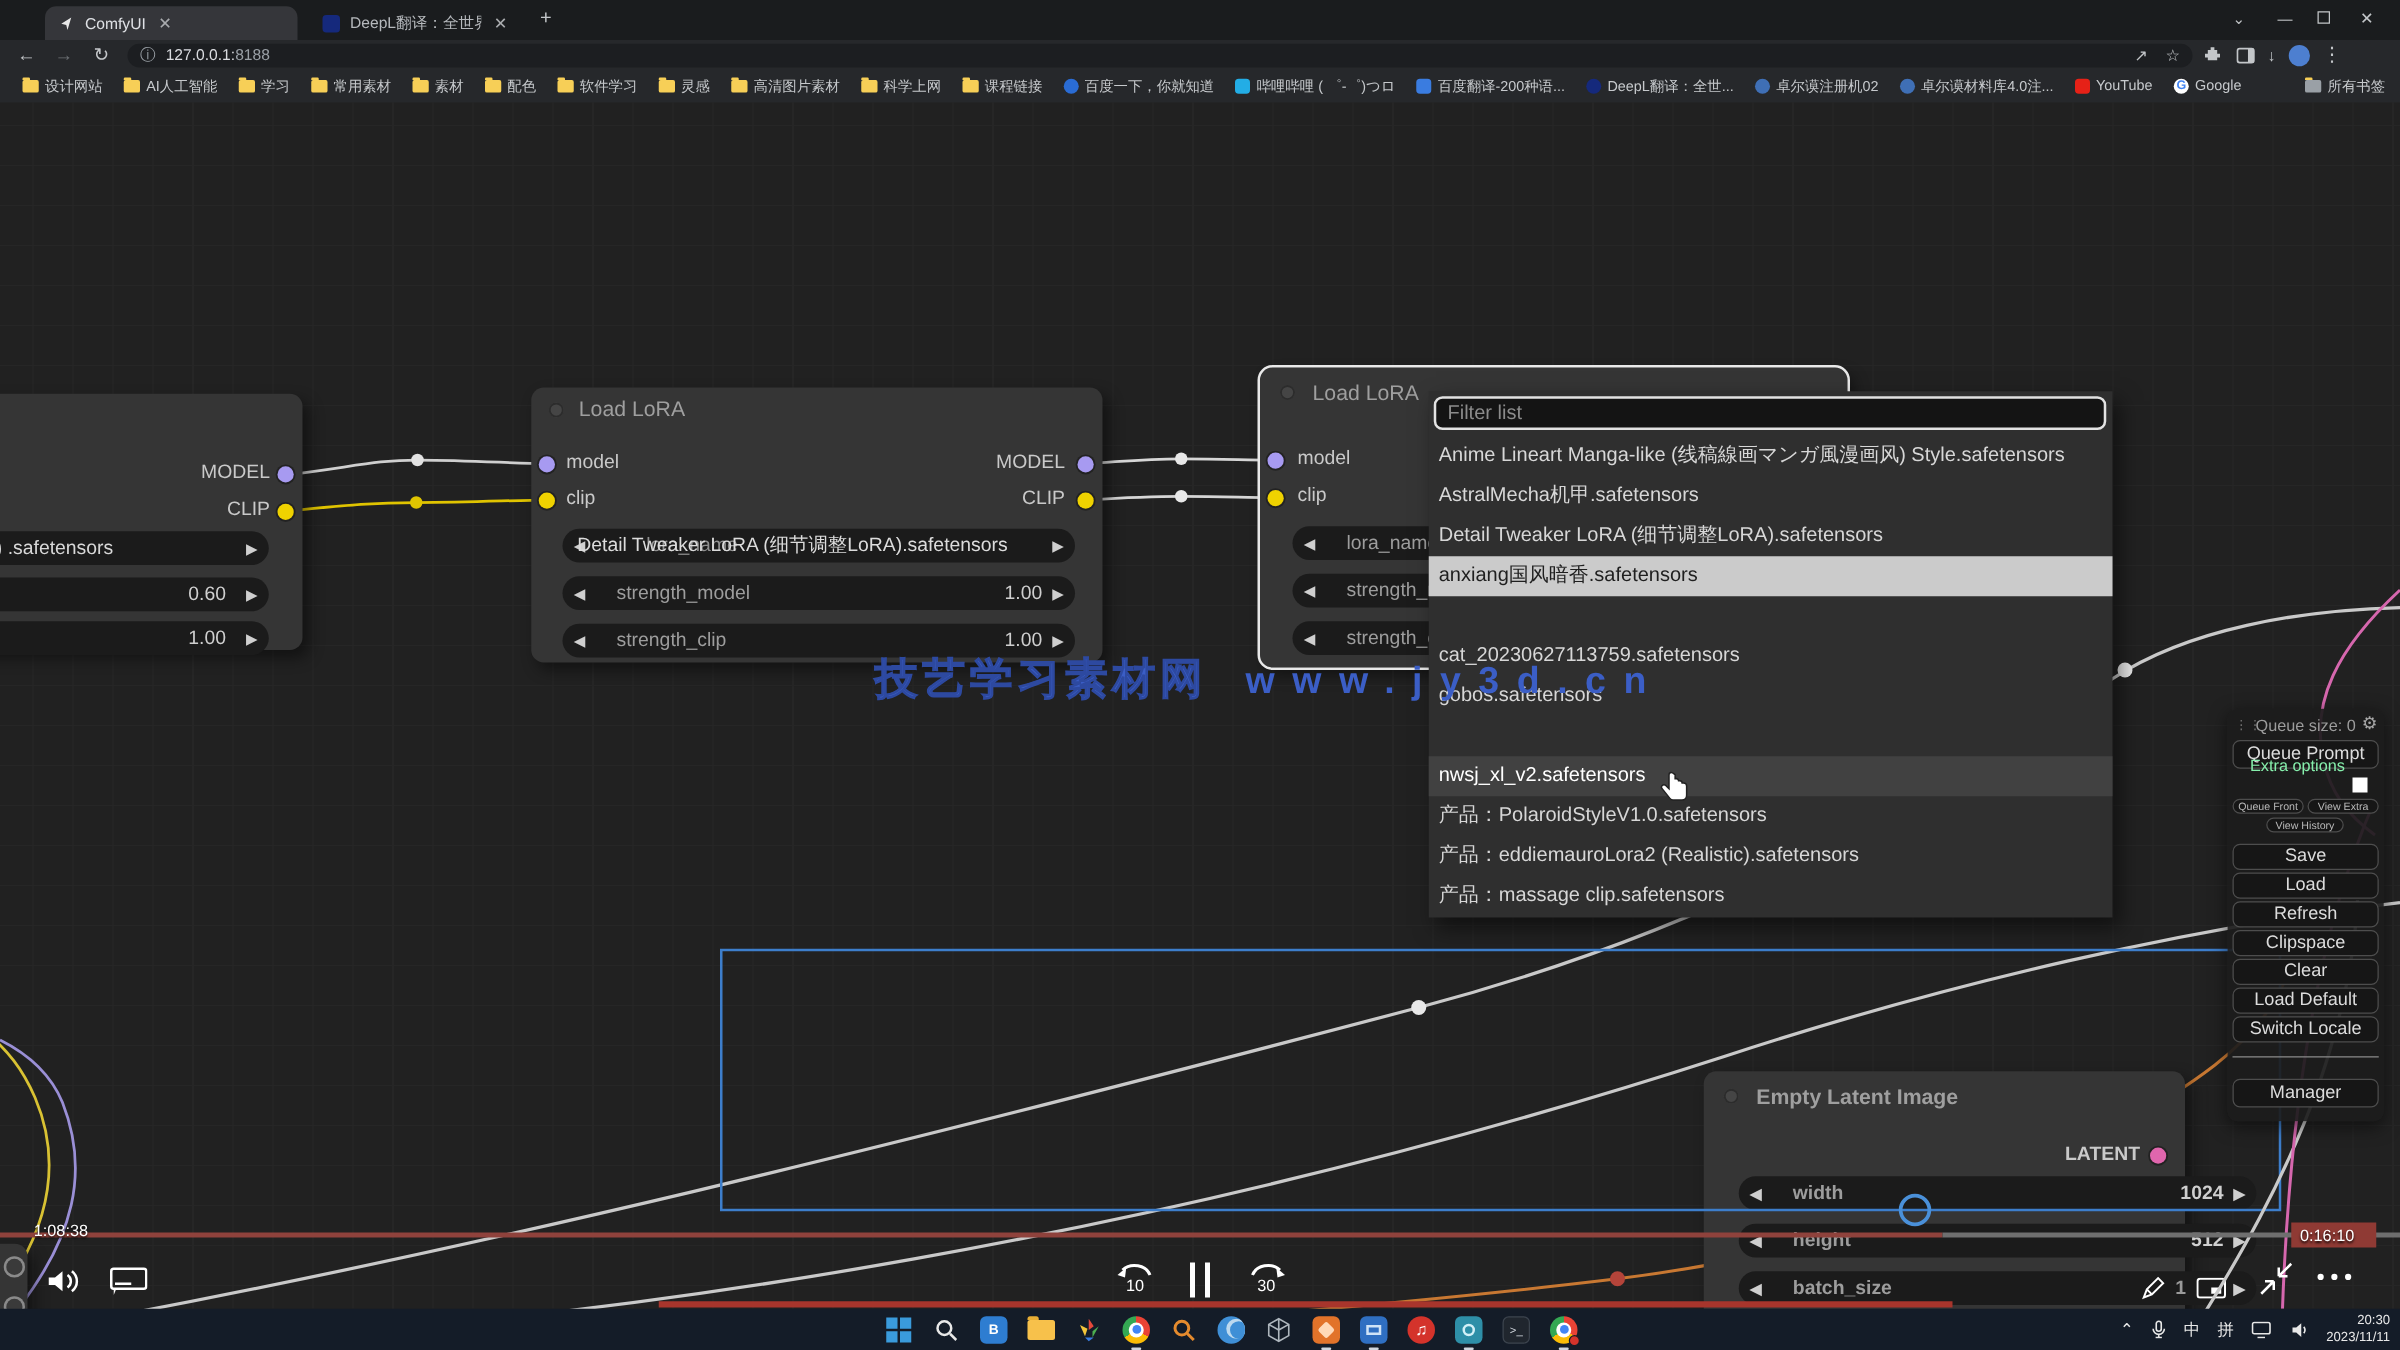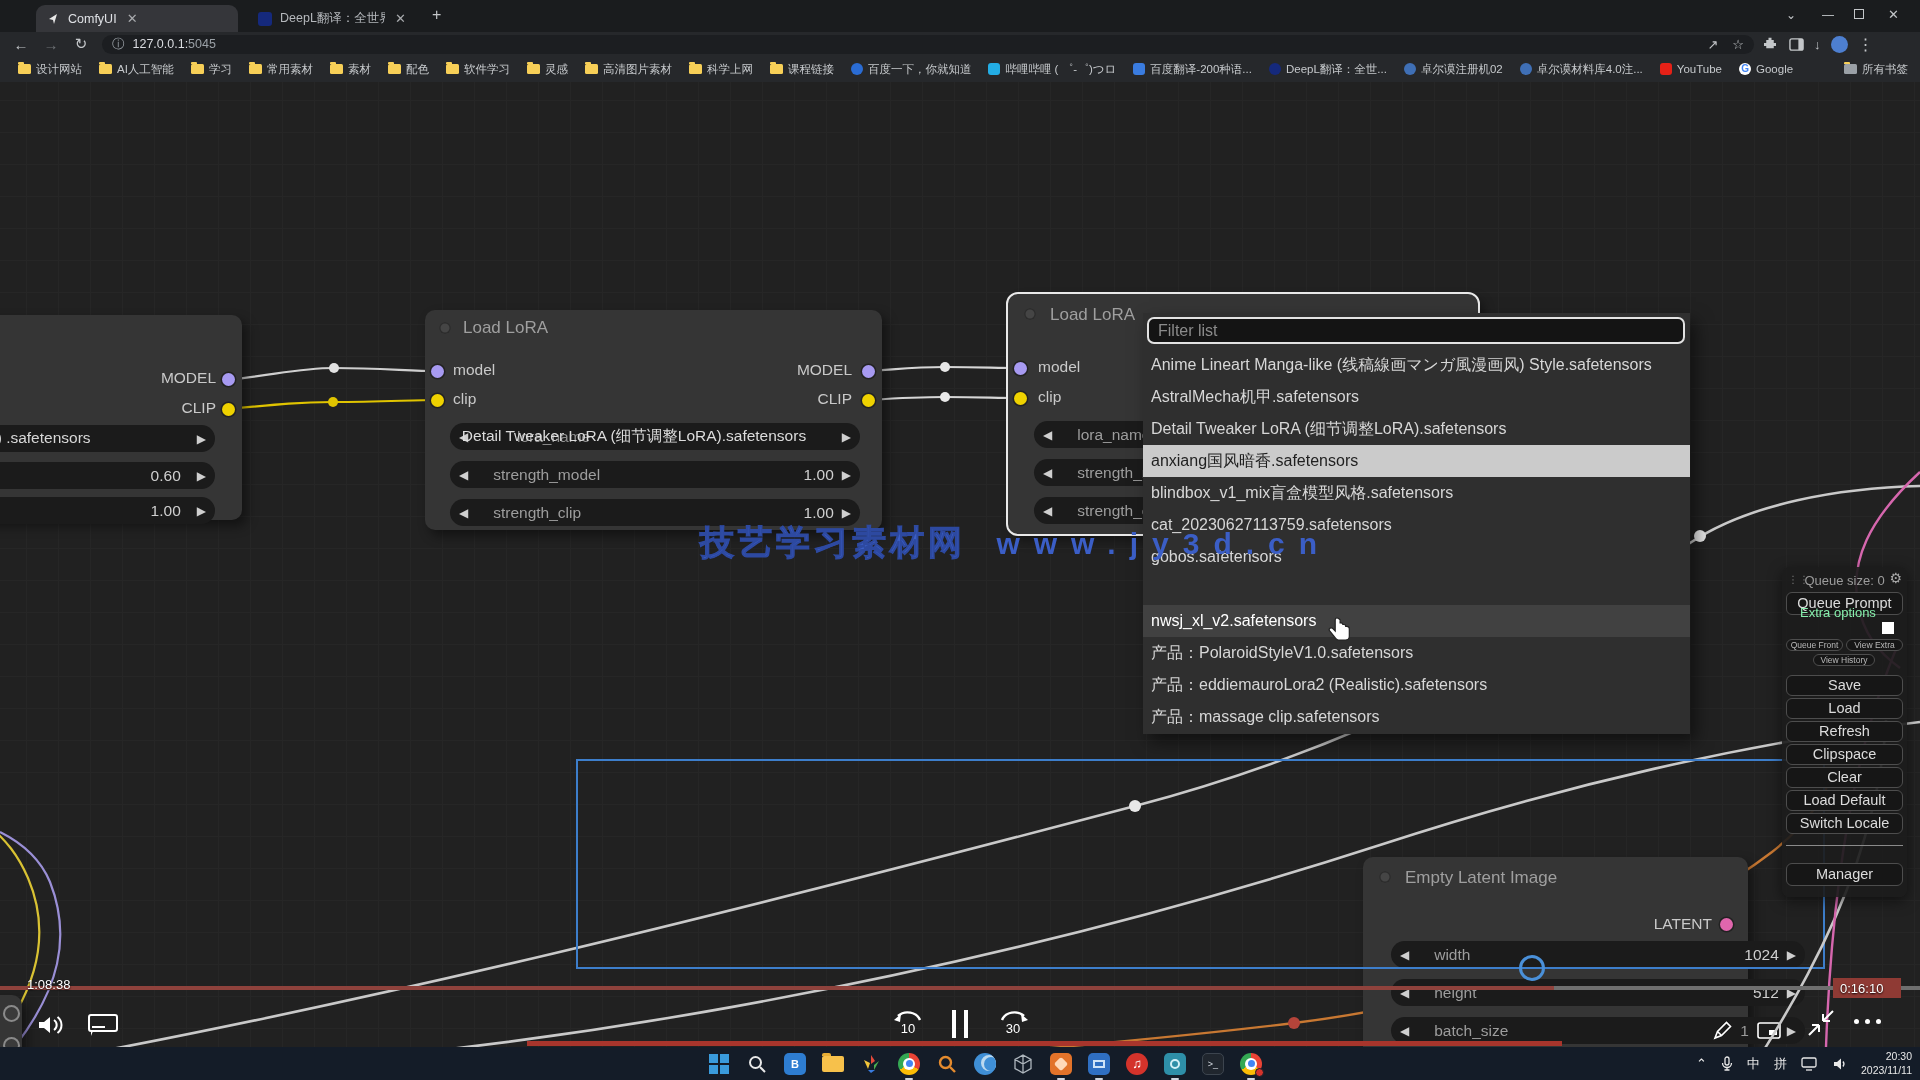--- a/index.html
+++ b/index.html
@@ -167,21 +167,21 @@
     <div class="pill" style="left:26px;top:165px;width:420px;">
       <span class="arr">◀</span>
       <span class="wlabel">strength_model</span>
     </div>
     <div class="pill" style="left:26px;top:203px;width:420px;">
       <span class="arr">◀</span>
       <span class="wlabel">strength_clip</span>
     </div>
   </div>
 
-  <div class="node" style="left:1363px;top:857px;width:385px;height:200px;border-radius:10px 10px 0 0;">
+  <div class="node" style="left:1363px;top:857px;width:385px;height:200px;border-radius:10px 10px 0 0;font-weight:bold;">
     <span class="tdot" style="left:16px;top:14px;"></span>
     <span class="node-title" style="left:42px;top:11px;">Empty Latent Image</span>
     <span class="plabel" style="right:36px;top:58px;">LATENT</span>
     <span class="port" style="right:15px;top:61px;background:#e066ad;"></span>
     <div class="pill" style="left:28px;top:84px;width:414px;">
       <span class="arr">◀</span>
       <span class="wlabel">width</span>
       <span class="wvalue">1024</span>
       <span class="arr">▶</span>
     </div>
@@ -218,21 +218,20 @@
     <path d="M1745,1080 C1790,1010 1830,940 1856,865 C1876,806 1884,760 1886,720" stroke="#c9c9c9" stroke-width="2.6" fill="none"></path>
     <path d="M1900,640 C1856,740 1832,880 1826,1047" stroke="#d667ae" stroke-width="2.4" fill="none"></path>
   </svg>
 
   <div id="dropdown" class="abs">
     <input id="filter" placeholder="Filter list" style="">
     <div class="ditem" style="top:36px;">Anime Lineart Manga-like (线稿線画マンガ風漫画风) Style.safetensors</div>
     <div class="ditem" style="top:68px;">AstralMecha机甲.safetensors</div>
     <div class="ditem" style="top:100px;">Detail Tweaker LoRA (细节调整LoRA).safetensors</div>
     <div class="ditem sel" style="top:132px;">anxiang国风暗香.safetensors</div>
-    <div class="ditem" style="top:164px;">blindbox_v1_mix盲盒模型风格.safetensors</div>
     <div class="ditem" style="top:196px;">cat_20230627113759.safetensors</div>
     <div class="ditem" style="top:228px;">gobos.safetensors</div>
     <div class="ditem hov" style="top:292px;">nwsj_xl_v2.safetensors</div>
     <div class="ditem" style="top:324px;">产品：PolaroidStyleV1.0.safetensors</div>
     <div class="ditem" style="top:356px;">产品：eddiemauroLora2 (Realistic).safetensors</div>
     <div class="ditem" style="top:388px;">产品：massage clip.safetensors</div>
   </div>
 
   <svg class="abs cursor" style="left:1328px;top:616px;" width="26" height="30" viewBox="0 0 26 30">
     <path d="M9 2 c-1 0 -1.8 .8 -1.8 1.8 V15 L4.6 12.4 c-.8-.8-2-.8-2.8 0 -.7.7-.75 1.8-.1 2.5 l6.2 7.8 c.6.8 1.6 1.3 2.6 1.3 h7 c2.1 0 3.8-1.7 3.8-3.8 v-7.4 c0-1.4-1.1-2.5-2.5-2.5 h-1.1 c0-1-.85-1.8-1.85-1.8 h-1 c-.15-.9-.9-1.6-1.85-1.6 h-.9 V3.8 C10.8 2.8 10 2 9 2 Z" fill="#fff" stroke="#222" stroke-width="1.2"></path>
@@ -329,21 +328,21 @@
     <span class="abs" style="left:1854px;top:9px;width:10px;height:10px;border:1.5px solid #c3c6c9;"></span>
     <span class="abs" style="left:1888px;top:7px;color:#c3c6c9;font-size:13px;">✕</span>
   </div>
   <div id="toolbar" class="abs">
     <span class="navbtn" style="margin-left:6px;">←</span>
     <span class="navbtn" style="color:#6e7276;">→</span>
     <span class="navbtn">↻</span>
     <div id="omnibox">
       <span style="margin-right:8px;color:#9aa0a6;">ⓘ</span>
       <span>127.0.0.1:</span>
-      <span style="color:#9aa0a6;">5045</span>
+      <span style="color:#9aa0a6;">8188</span>
       <span style="margin-left:auto;color:#c3c6c9;font-size:13px;">↗</span>
       <span style="margin-left:14px;color:#c3c6c9;font-size:13px;">☆</span>
     </div>
     <svg width="15" height="15" viewBox="0 0 16 16" style="margin-left:10px;">
         <path d="M6 1 h4 v3 h3 v4 h3 v4 h-3 v3 H3 v-3 H0 V8 h3 V4 h3 Z" transform="scale(.8)" fill="#c3c6c9"></path>
       </svg>
     <svg width="15" height="15" viewBox="0 0 16 16" style="margin-left:10px;">
         <rect x="1" y="2" width="14" height="12" rx="2" stroke="#c3c6c9" fill="none" stroke-width="1.5"></rect>
         <rect x="10" y="2" width="5" height="12" fill="#c3c6c9"></rect>
       </svg>

